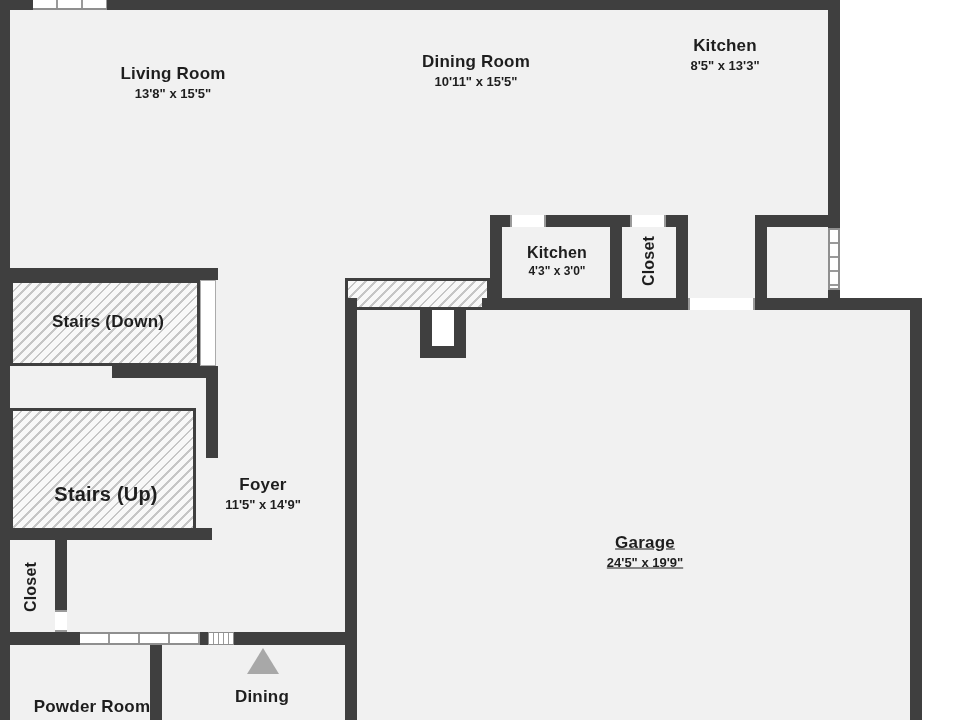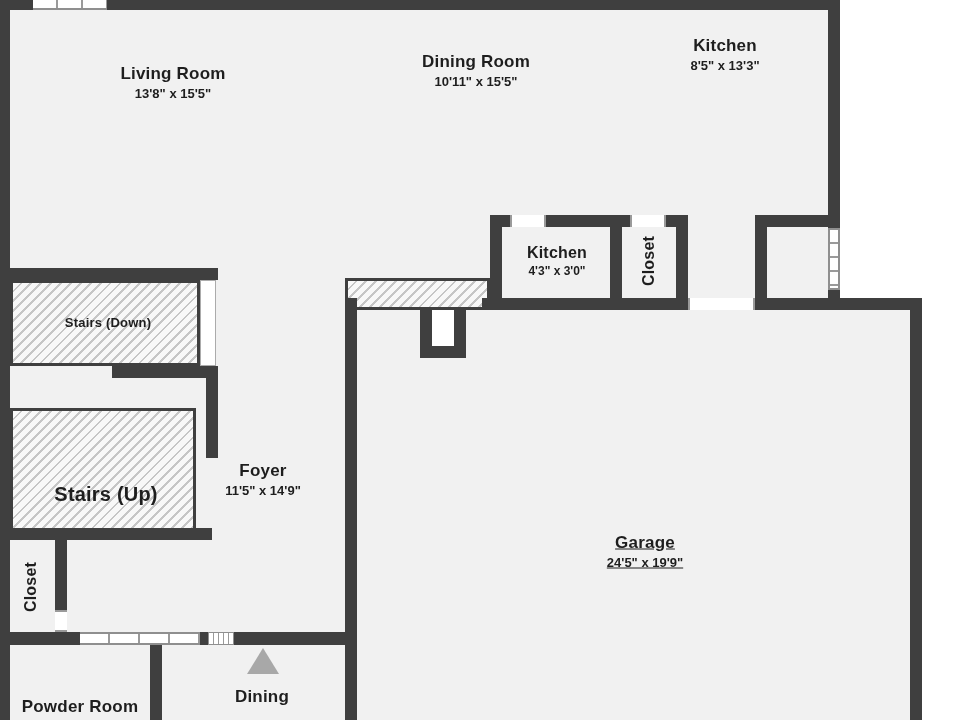--- a/index.html
+++ b/index.html
@@ -122,42 +122,42 @@
   <div class="label" style="left:557px; top:261px;">
     <div class="room-name" style="font-size:16px;">Kitchen</div>
     <div class="room-dims" style="font-size:12px;">4'3" x 3'0"</div>
   </div>
 
   <div class="label vertical" style="left:649px; top:261px;">
     <div class="room-name" style="font-size:16px;">Closet</div>
   </div>
 
   <div class="label" style="left:108px; top:322px;">
-    <div class="room-name" style="font-size:13px;">Stairs (Down)</div>
+    <div class="room-name" style="font-size:17px;">Stairs (Down)</div>
   </div>
 
   <div class="label" style="left:106px; top:494px;">
     <div class="room-name" style="font-size:20px;">Stairs (Up)</div>
   </div>
 
-  <div class="label" style="left:263px; top:479px;">
+  <div class="label" style="left:263px; top:493px;">
     <div class="room-name">Foyer</div>
     <div class="room-dims">11'5" x 14'9"</div>
   </div>
 
   <div class="label" style="left:645px; top:551px;text-decoration:underline;">
     <div class="room-name">Garage</div>
     <div class="room-dims">24'5" x 19'9"</div>
   </div>
 
   <div class="label vertical" style="left:31px; top:587px;">
     <div class="room-name" style="font-size:16px;">Closet</div>
   </div>
 
-  <div class="label" style="left:80px; top:707px;">
+  <div class="label" style="left:80px; top:707px;padding-left:24px;">
     <div class="room-name">Powder Room</div>
   </div>
 
   <div class="label" style="left:262px; top:697px;">
     <div class="room-name">Dining</div>
   </div>
 
 </div>
 
 </body></html>

